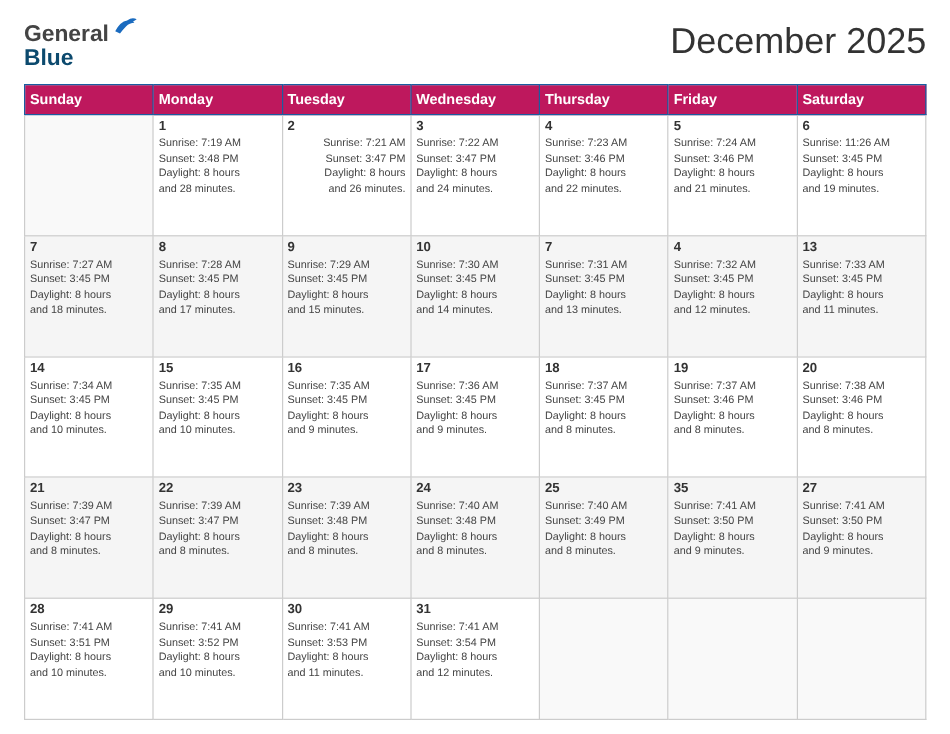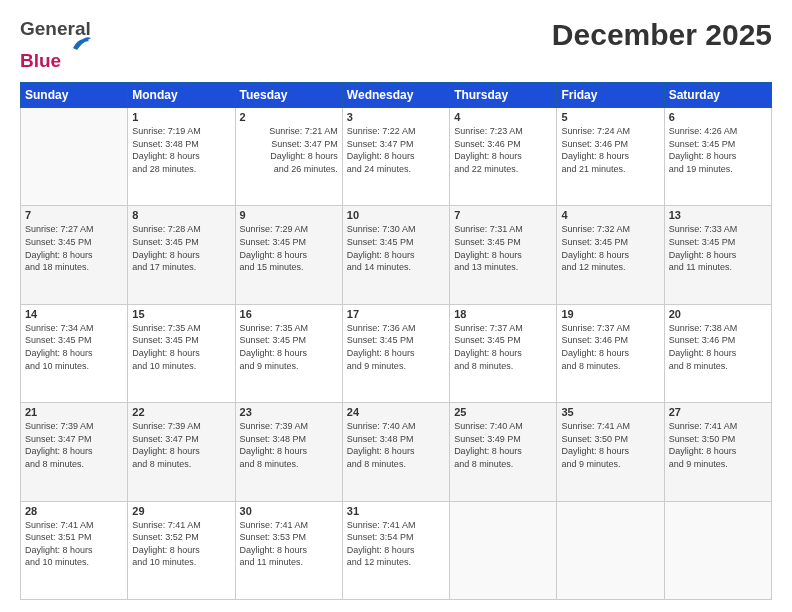--- a/index.html
+++ b/index.html
@@ -26,38 +26,38 @@
     .logo {
       display: flex;
       flex-direction: column;
       align-items: flex-start;
     }
     .title-block {
       text-align: right;
     }
     .title-block h1 {
       font-size: 30px;
-      font-weight: bold;
+      font-weight: normal;
       color: #333;
       line-height: 1.1;
     }
     .title-block h2 {
       font-size: 15px;
       font-weight: normal;
       color: #555;
     }
     .calendar {
       flex: 1;
       border: 1px solid #ccc;
       border-collapse: collapse;
       width: 100%;
       table-layout: fixed;
     }
     .calendar th {
-      background: #1d4ed8;
+      background: #be185d;
       color: #fff;
       font-size: 12px;
       font-weight: bold;
       padding: 5px 4px;
       text-align: left;
       border: 1px solid #1a5da0;
     }
     .calendar td {
       border: 1px solid #ccc;
       vertical-align: top;
@@ -84,28 +84,28 @@
     .row-shade td {
       background: #f5f5f5;
     }
   </style>
 </head>
 <body>
 
 <div class="page">
   <div class="header">
     <div class="logo">
-      <div style="display:flex;align-items:flex-end;flex-direction:column;">
+      <div style="display:flex;align-items:flex-start;">
         <span style="font-size:19px;font-weight:bold;color:#444;">General</span>
         <svg width="22" height="16" viewBox="0 0 22 16" style="margin-left:1px;margin-top:-4px;">
           <path d="M4,12 Q8,4 14,3 Q18,2 20,5 Q16,5 13,8 Q10,11 8,14 Z" fill="#1a6bbf"></path>
           <path d="M14,3 Q18,0 22,2 Q19,4 17,5 Z" fill="#1a6bbf"></path>
         </svg>
       </div>
-      <span style="font-size:19px;font-weight:bold;color:#be185d;margin-top:-2px;">Blue</span>
+      <span style="font-size:19px;font-weight:bold;color:#0c4a6e;margin-top:-2px;">Blue</span>
     </div>
     <div class="title-block">
       <h1>December 2025</h1>
     </div>
   </div>
 
   <table class="calendar">
     <thead>
       <tr>
         <th>Sunday</th>
@@ -150,21 +150,21 @@
           </td>
           <td>
             <span class="day-num">5</span>
             <div class="day-info" style="white-space: pre-line;">Sunrise: 7:24 AM
 Sunset: 3:46 PM
 Daylight: 8 hours
 and 21 minutes.</div>
           </td>
           <td>
             <span class="day-num">6</span>
-            <div class="day-info" style="white-space: pre-line;">Sunrise: 4:26 AM
+            <div class="day-info" style="white-space: pre-line;">Sunrise: 11:26 AM
 Sunset: 3:45 PM
 Daylight: 8 hours
 and 19 minutes.</div>
           </td>
         </tr>
         <tr class="row-shade">
           <td>
             <span class="day-num">7</span>
             <div class="day-info" style="white-space: pre-line;">Sunrise: 7:27 AM
 Sunset: 3:45 PM

